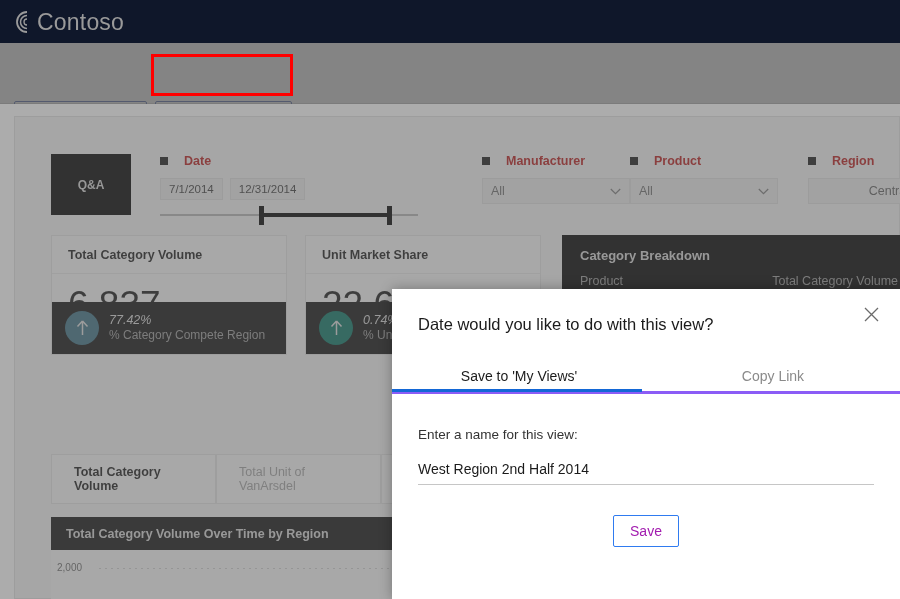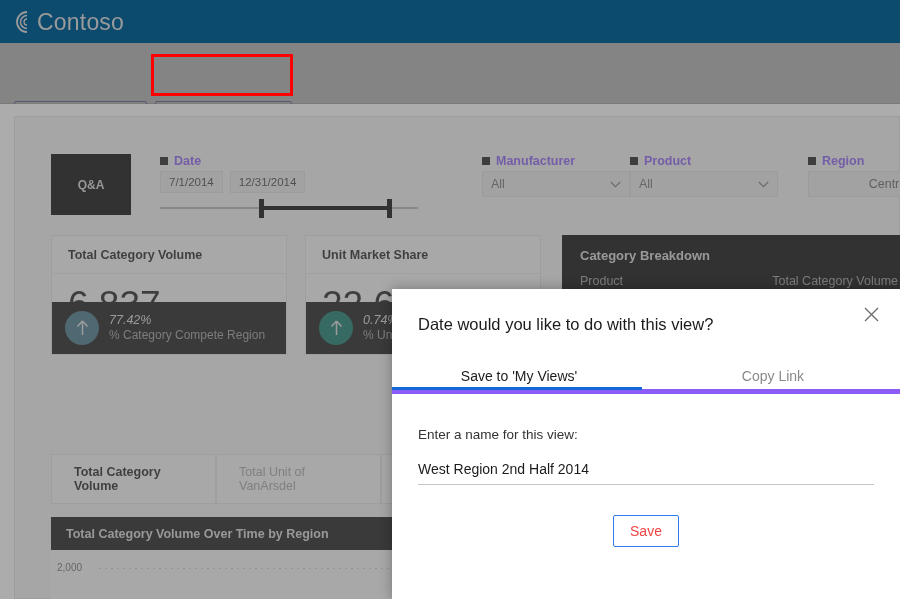--- a/index.html
+++ b/index.html
@@ -15,21 +15,21 @@
     position: relative;
     width: 900px; height: 599px;
     background: #ffffff;
     overflow: hidden;
   }
 
   
   .header {
     position: absolute; left: 0; top: 0;
     width: 900px; height: 43px;
-    background: #0c4a6e;
+    background: #0f172a;
     display: flex; align-items: center;
   }
   .logo-wrap {
     display: flex; align-items: center;
     margin-left: 14px; gap: 1px;
   }
   .logo-mark { width: 22px; height: 26px; flex: none; }
   .logo-text {
     color: #9a9a9a;
     font-size: 23px;
@@ -90,23 +90,23 @@
     width: 80px; height: 61px;
     background: #000000;
     color: #d4d4d4;
     font-size: 12px; font-weight: bold;
     display: flex; align-items: center; justify-content: center;
   }
 
   
   .filter-block { position: absolute; }
   .filter-title {
-    font-size: 12.5px; font-weight: bold; color: #8b5cf6;
-    display: flex; align-items: center; gap: 6px;
-    margin-bottom: 3px;
+    font-size: 12.5px; font-weight: bold; color: #b91c1c;
+    display: flex; align-items: center; gap: 16px;
+    margin-bottom: 10px;
   }
   .sq { width: 8px; height: 8px; background: #1b1b1b; display: inline-block; }
   .date-inputs { display: flex; gap: 7px; }
   .date-box {
     background: #ebebeb; border: 1px solid #dedede;
     padding: 4px 8px; font-size: 11.5px; color: #3d3d3d;
     min-width: 62px; text-align: center;
   }
   .slider-track {
     position: relative;
@@ -248,21 +248,21 @@
   }
   .modal-heading {
     padding: 26px 30px 0 26px;
     font-size: 16.5px; color: #1b1b1b;
   }
   .modal-tabs {
     position: relative;
     margin-top: 23px;
     height: 37px;
     display: flex;
-    border-bottom: 5px solid #8b5cf6;
+    border-bottom: 3px solid #8b5cf6;
   }
   .mtab {
     flex: 1;
     display: flex; align-items: center; justify-content: center;
     font-size: 14px;
     cursor: pointer;
     position: relative;
     height: 37px;
   }
   .mtab.active { color: #1b1b1b; }
@@ -287,21 +287,21 @@
   }
   .modal-actions {
     margin-top: 30px;
     display: flex; justify-content: center;
   }
   .save-btn {
     width: 66px; height: 32px;
     border: 1px solid #2f7bf0;
     border-radius: 2px;
     background: #ffffff;
-    color: #ef4444;
+    color: #a21caf;
     font-size: 14px;
     font-family: "Liberation Sans", sans-serif;
     cursor: pointer;
   }
 </style>
 </head>
 <body>
 
 <div id="app">
 

